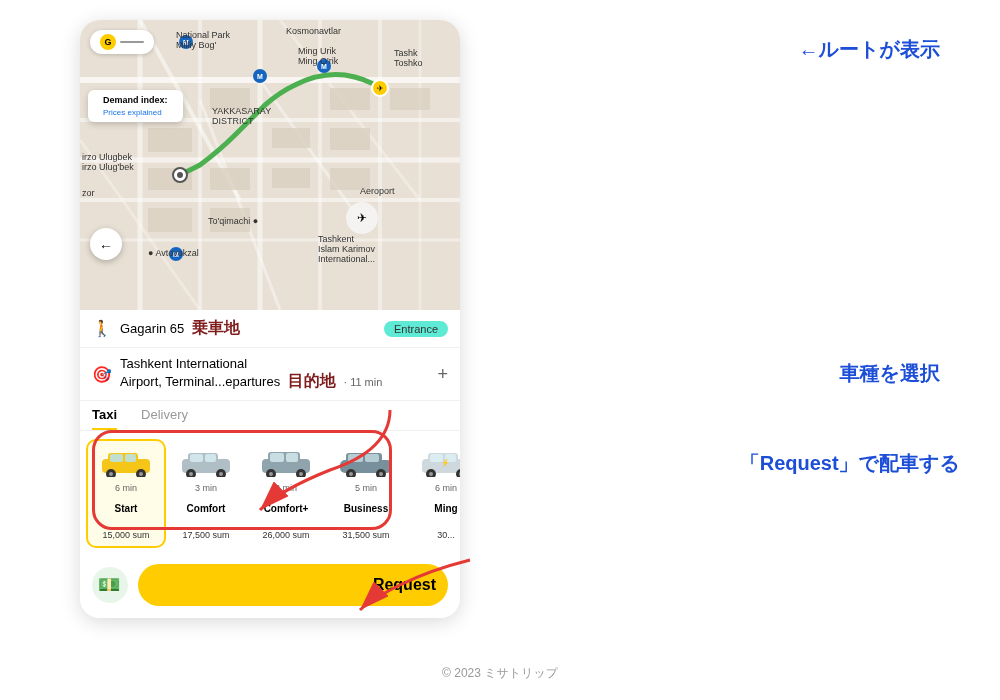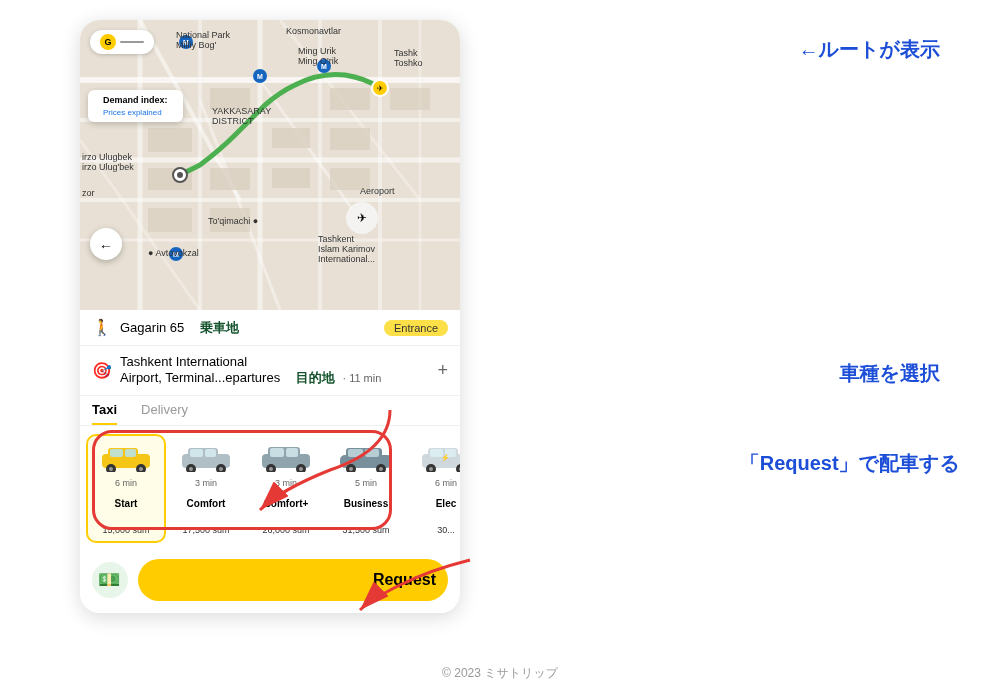--- a/index.html
+++ b/index.html
@@ -133,27 +133,27 @@
       text-align: center;
       flex-shrink: 0;
     }
     .route-text {
       flex: 1;
       font-size: 13px;
       color: #000;
       font-weight: 500;
     }
     .route-label-red {
-      color: #14532d;
-      font-size: 13px;
+      color: #7f1d1d;
+      font-size: 16px;
       font-weight: 700;
-      margin-left: 12px;
+      margin-left: 4px;
     }
     .route-badge {
-      background: #fde047;
+      background: #5eead4;
       border-radius: 12px;
       padding: 2px 10px;
       font-size: 11px;
       color: #333;
       font-weight: 500;
     }
     .route-plus {
       font-size: 18px;
       color: #666;
       margin-left: 4px;
@@ -484,21 +484,21 @@
           <rect x="10" y="6" width="30" height="10" rx="3" fill="#cfd8dc"></rect>
           <rect x="12" y="7" width="13" height="8" rx="2" fill="#e0f7fa" opacity="0.7"></rect>
           <rect x="27" y="7" width="11" height="8" rx="2" fill="#e0f7fa" opacity="0.7"></rect>
           <circle cx="13" cy="27" r="5" fill="#333"></circle>
           <circle cx="13" cy="27" r="2" fill="#999"></circle>
           <circle cx="43" cy="27" r="5" fill="#333"></circle>
           <circle cx="43" cy="27" r="2" fill="#999"></circle>
           <text x="28" y="18" text-anchor="middle" font-size="7" fill="#4caf50" font-weight="bold">⚡</text>
         </svg>
         <div class="car-time">6 min</div>
-        <div class="car-name">Elec</div>
+        <div class="car-name">Ming</div>
         <div class="car-price">30...</div>
       </div>
     </div>
 
     <div class="request-row">
       <div class="money-icon">💵</div>
       <button class="request-btn">Request</button>
     </div>
   </div>
 </div>

